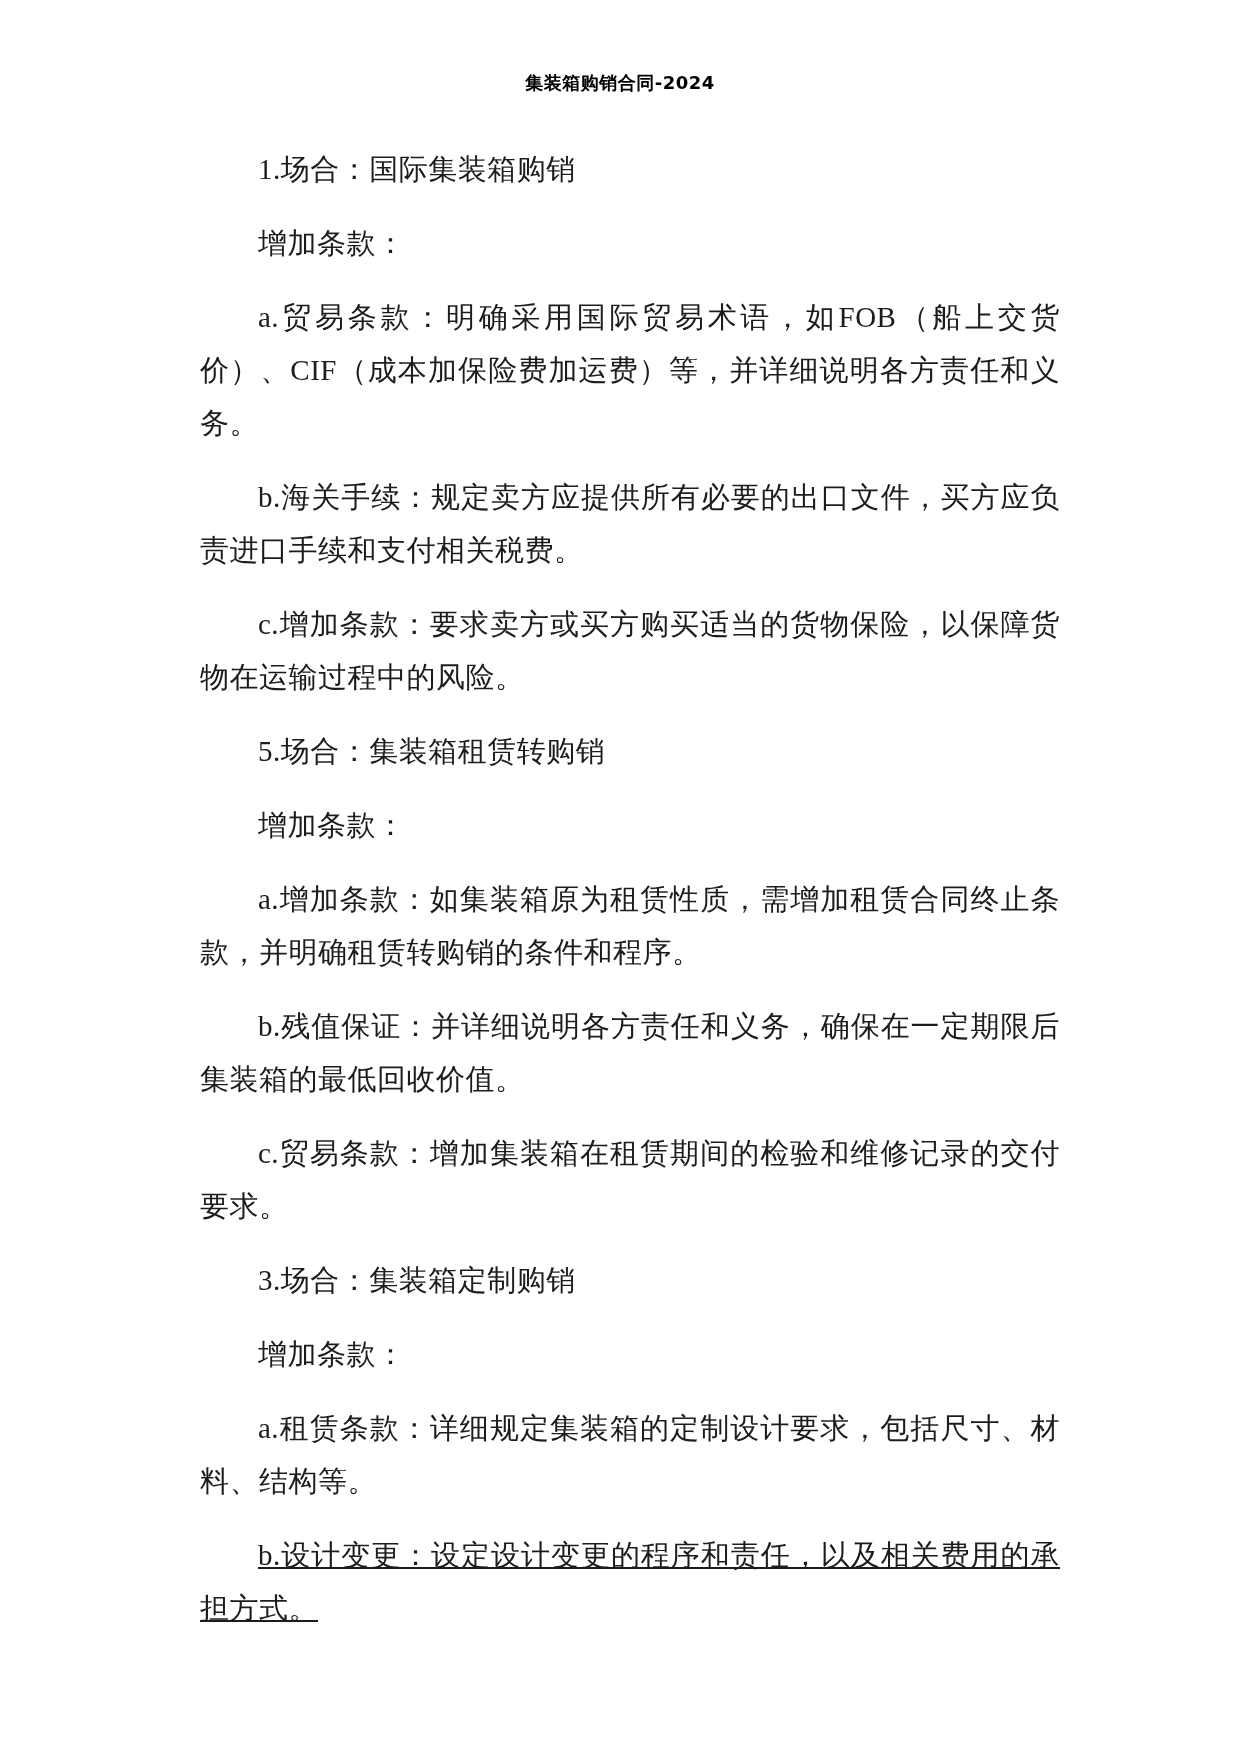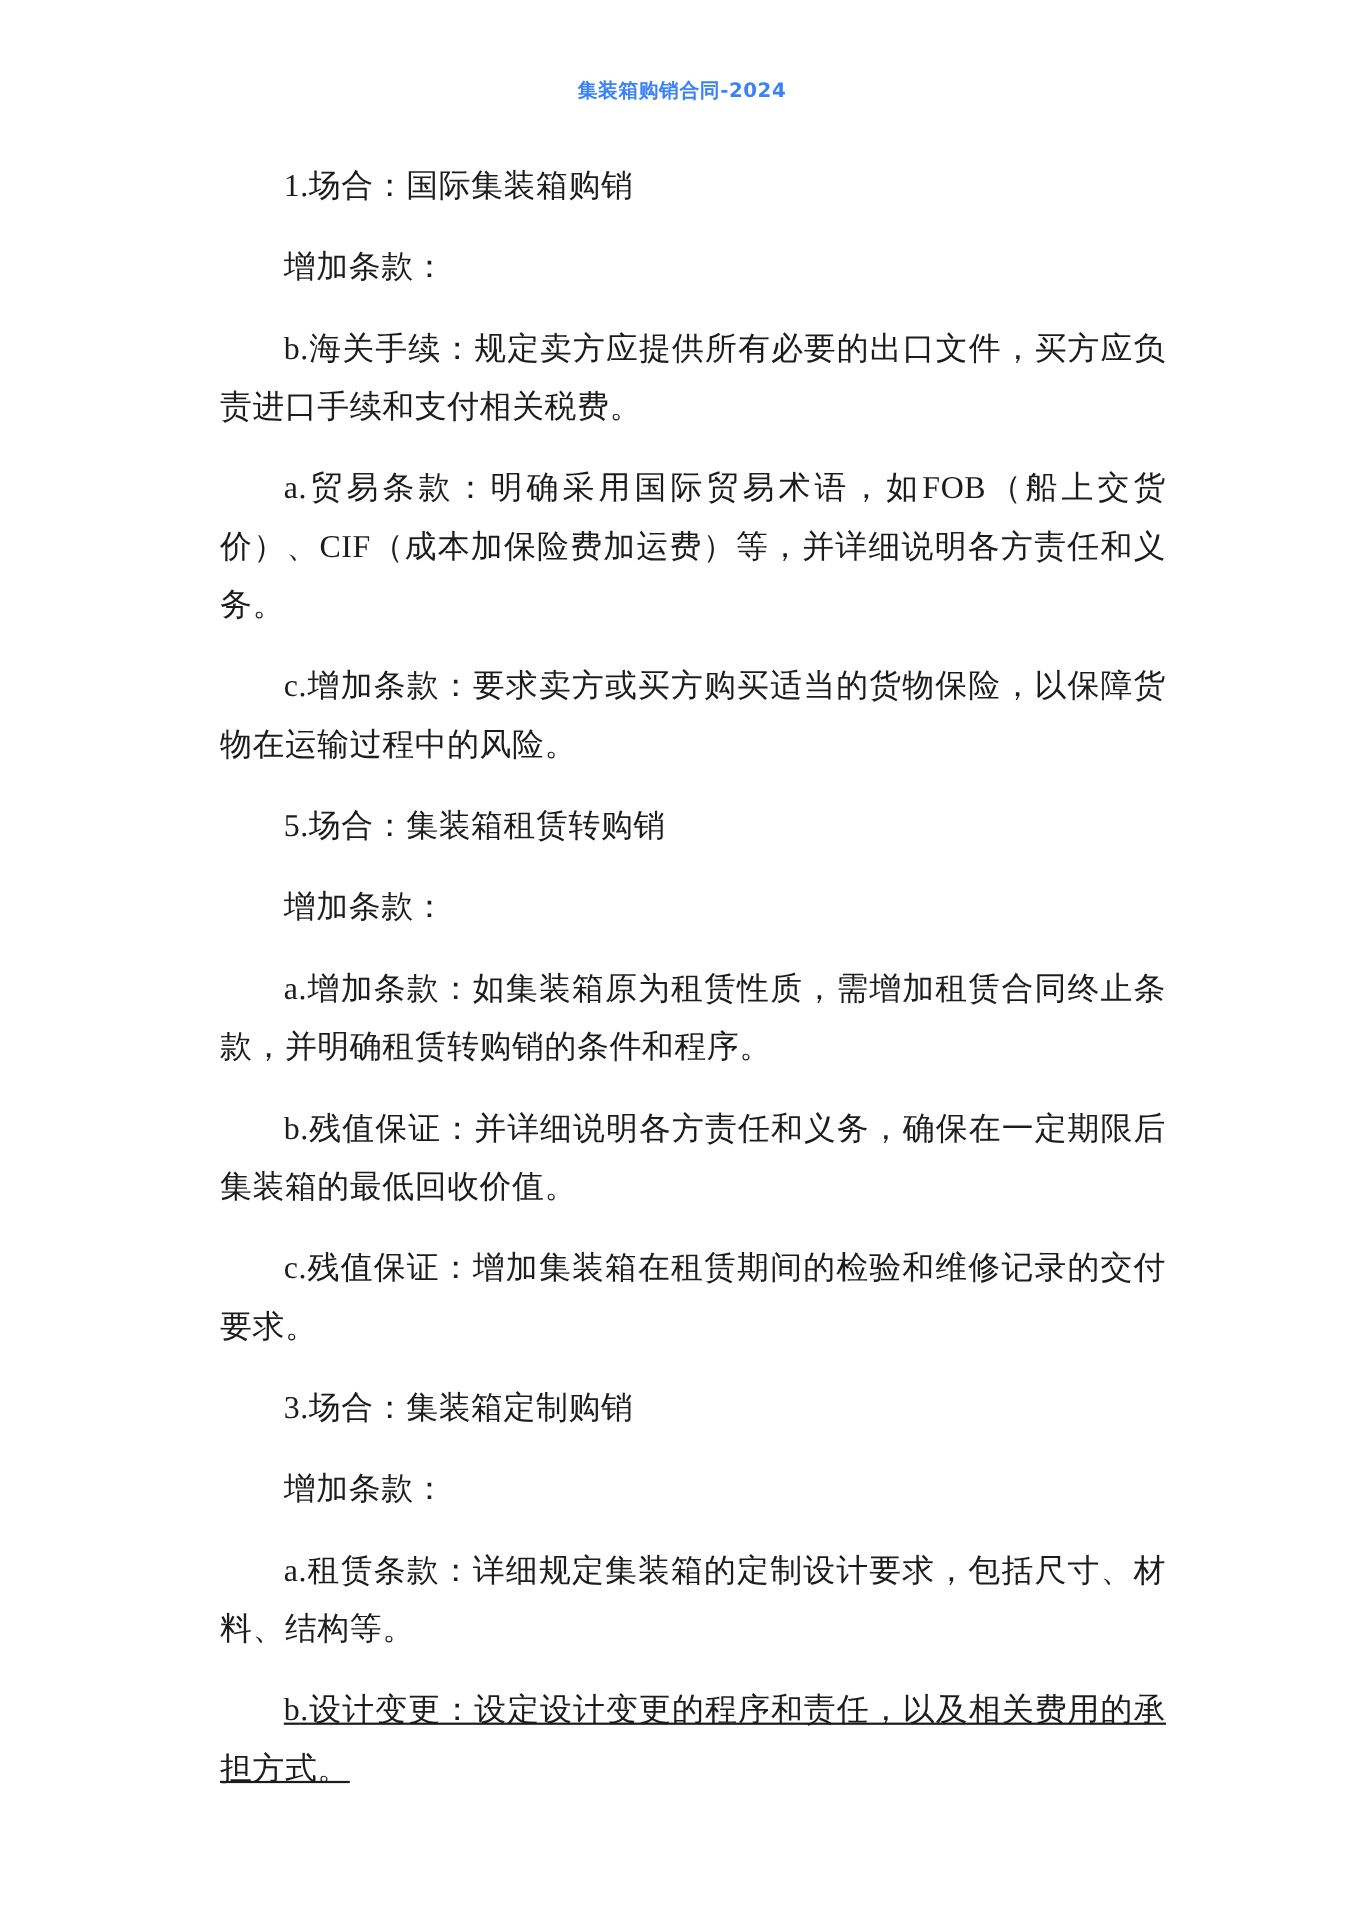--- a/index.html
+++ b/index.html
@@ -19,21 +19,21 @@
   .doc-header {
     position: absolute;
     top: 72px;
     left: 0;
     width: 1240px;
     text-align: center;
     font-family: "DejaVu Sans", "Liberation Sans", sans-serif;
     font-weight: bold;
     font-size: 18px;
     line-height: 22px;
-    color: #3b82f6;
+    color: #000000;
     letter-spacing: 0.5px;
   }
   .content {
     position: absolute;
     top: 143px;
     left: 200px;
     width: 860px;
     color: #1c1c1c;
   }
   .content p {
@@ -52,26 +52,26 @@
 </style>
 </head>
 <body>
 
 <div class="page">
   <div class="doc-header">集装箱购销合同-2024</div>
 
   <div class="content">
     <p>1.场合：国际集装箱购销</p>
     <p>增加条款：</p>
+    <p>a.贸易条款：明确采用国际贸易术语，如FOB（船上交货价）、CIF（成本加保险费加运费）等，并详细说明各方责任和义务。</p>
     <p>b.海关手续：规定卖方应提供所有必要的出口文件，买方应负责进口手续和支付相关税费。</p>
-    <p>a.贸易条款：明确采用国际贸易术语，如FOB（船上交货价）、CIF（成本加保险费加运费）等，并详细说明各方责任和义务。</p>
     <p>c.增加条款：要求卖方或买方购买适当的货物保险，以保障货物在运输过程中的风险。</p>
     <p>5.场合：集装箱租赁转购销</p>
     <p>增加条款：</p>
     <p>a.增加条款：如集装箱原为租赁性质，需增加租赁合同终止条款，并明确租赁转购销的条件和程序。</p>
     <p>b.残值保证：并详细说明各方责任和义务，确保在一定期限后集装箱的最低回收价值。</p>
-    <p>c.残值保证：增加集装箱在租赁期间的检验和维修记录的交付要求。</p>
+    <p>c.贸易条款：增加集装箱在租赁期间的检验和维修记录的交付要求。</p>
     <p>3.场合：集装箱定制购销</p>
     <p>增加条款：</p>
     <p>a.租赁条款：详细规定集装箱的定制设计要求，包括尺寸、材料、结构等。</p>
     <p>b.设计变更：设定设计变更的程序和责任，以及相关费用的承担方式。</p>
   </div>
 </div>
 
 </body></html>

